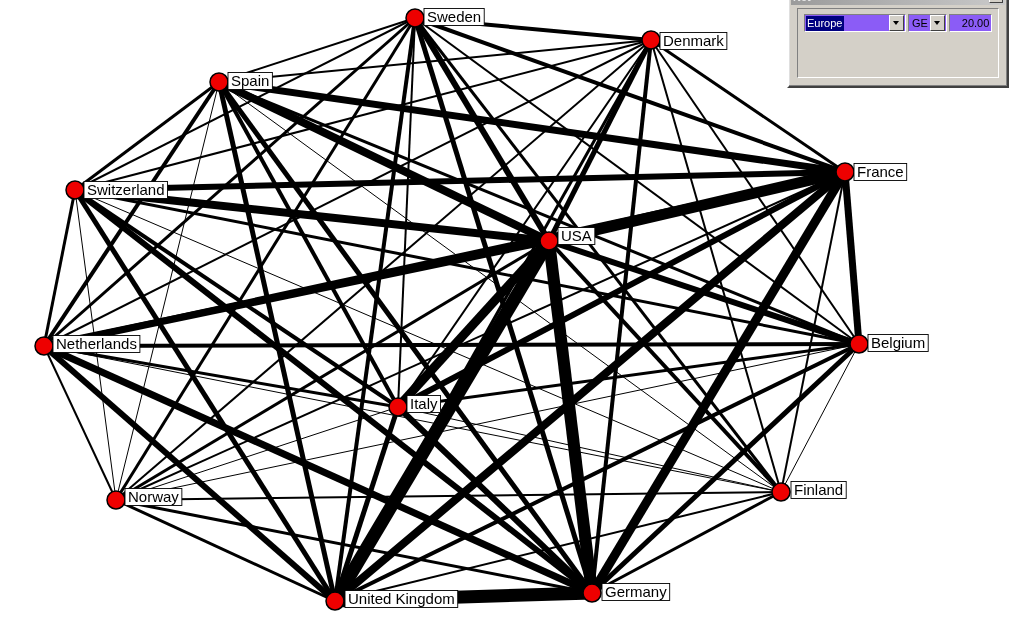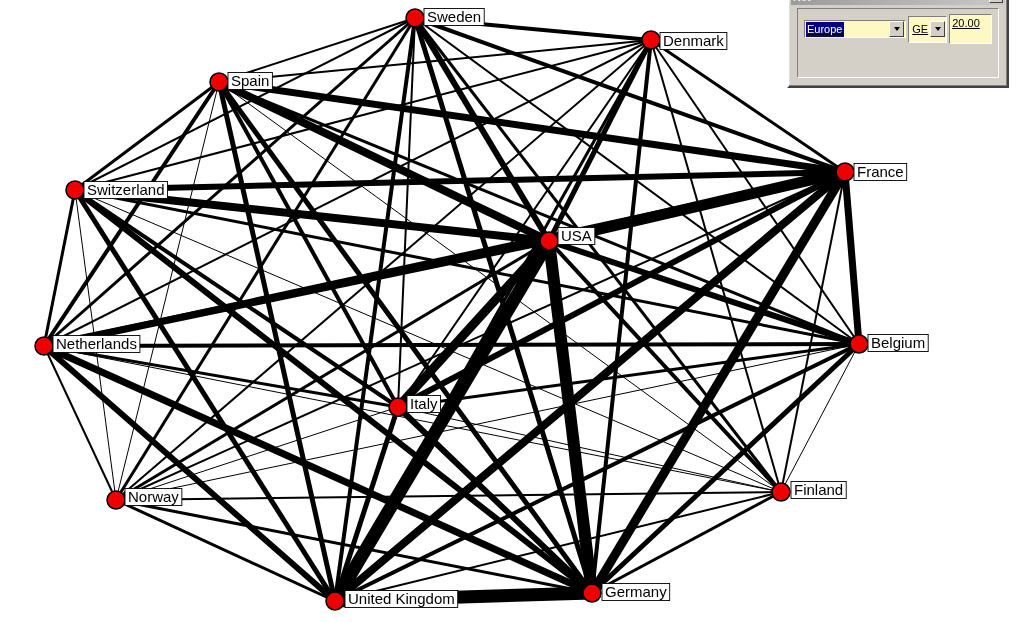--- a/index.html
+++ b/index.html
@@ -109,27 +109,26 @@
     padding: 5px 6px;
   }
   .dlg-row {
     display: flex;
     align-items: center;
   }
   .dlg-row.row1 { margin-bottom: 8px; }
 
   
   .sunken {
-    background: #fef9c3;
+    background: #8b5cf6;
     border-top: 1px solid #808080;
     border-left: 1px solid #808080;
     border-right: 1px solid #ffffff;
     border-bottom: 1px solid #ffffff;
     box-sizing: border-box;
-    text-decoration: underline;
   }
   
   .raised {
     background: #d4d0c8;
     border-top: 1px solid #ffffff;
     border-left: 1px solid #ffffff;
     border-right: 1px solid #404040;
     border-bottom: 1px solid #404040;
     box-sizing: border-box;
     font-family: "Liberation Sans", sans-serif;
@@ -163,39 +162,39 @@
   }
   .arrow-glyph {
     width: 0;
     height: 0;
     border-left: 3.5px solid transparent;
     border-right: 3.5px solid transparent;
     border-top: 4px solid #000000;
   }
   #op-combo {
     width: 41px;
-    height: 27px;
+    height: 18px;
     display: flex;
     align-items: center;
     margin-left: 2px;
     padding: 0 1px;
   }
   #op-combo-value {
     font-size: 11px;
     color: #000;
     padding-left: 2px;
     line-height: 13px;
   }
   #threshold-field {
     width: 45px;
-    height: 30px;
+    height: 18px;
     margin-left: 2px;
     font-size: 11px;
     color: #000;
-    padding: 2px 0 0 2px;
+    padding: 2px 0 0 12px;
     line-height: 13px;
     font-family: "Liberation Sans", sans-serif;
   }
   #step-label {
     font-size: 11px;
     color: #000;
     margin-right: 6px;
   }
   .step-btn {
     width: 24px;

